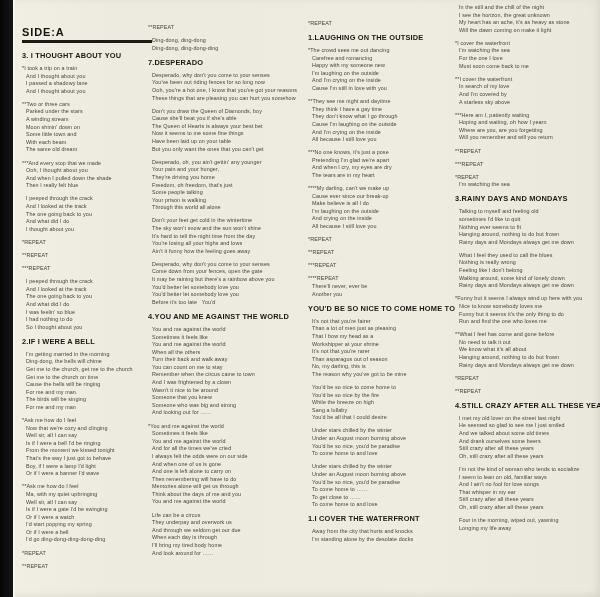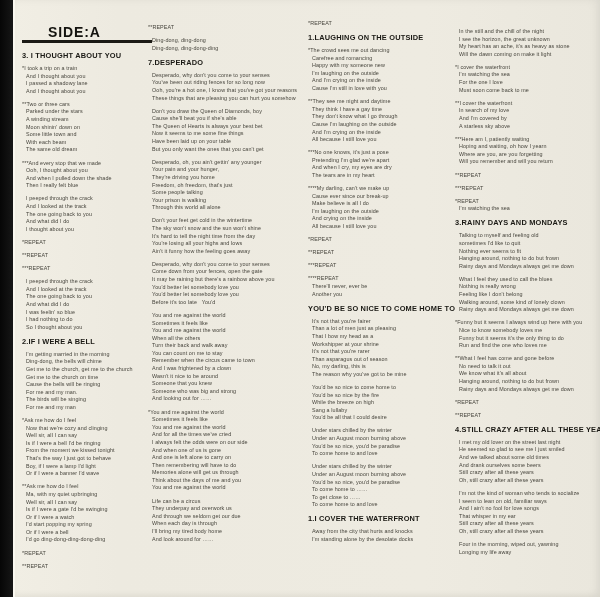--- a/index.html
+++ b/index.html
@@ -19,31 +19,31 @@
   .col{
     position:absolute;
     font-size:5.4px;
     line-height:7.6px;
     color:#47453d;
     letter-spacing:0.1px;
   }
   .col-1{left:9px;  top:18px; width:124px;}
   .col-2{left:135px;top:24px; width:160px;}
   .col-3{left:295px;top:20px; width:134px;}
-  .col-4{left:442px;top:28px; width:140px;}
+  .col-4{left:442px;top:4px; width:140px;}
   .stanza{margin:0 0 5.5px 0;}
   .line{white-space:pre;padding-left:4px;}
   .line.marked{padding-left:0;}
   .song-title{
     font-size:7.4px;line-height:9px;font-weight:bold;color:#1a1914;
     letter-spacing:0.2px;white-space:pre;margin:3px 0 5px 0;
   }
   .side-heading{
-    font-size:14px;line-height:10px;font-weight:bold;color:#14130f;
-    letter-spacing:0.9px;white-space:pre;margin-left:26px;
+    font-size:11px;line-height:10px;font-weight:bold;color:#14130f;
+    letter-spacing:0.9px;white-space:pre;
   }
   .side-rule{height:3px;width:130px;background:#1b1a15;margin:3px 0 8px 0;}
   .side-block{margin-top:9px;}
 </style>
 </head>
 <body>
 
 <div class="scene">
   <div class="sleeve-edge" style="position:absolute;left:0;top:0;width:13px;height:100%;background:linear-gradient(90deg,#060606,#161616);"></div>
   <div class="paper">
@@ -177,20 +177,21 @@
           <div class="line">Ain't it funny how the feeling goes away</div>
         </div>
         <div class="stanza">
           <div class="line">Desperado, why don't you come to your senses</div>
           <div class="line">Come down from your fences, open the gate</div>
           <div class="line">It may be raining but there's a rainbow above you</div>
           <div class="line">You'd better let somebody love you</div>
           <div class="line">You'd better let somebody love you</div>
           <div class="line">Before it's too late   You'd</div>
         </div>
+        <div class="song-title">4.YOU AND ME AGAINST THE WORLD</div>
         <div class="stanza">
           <div class="line">You and me against the world</div>
           <div class="line">Sometimes it feels like</div>
           <div class="line">You and me against the world</div>
           <div class="line">When all the others</div>
           <div class="line">Turn their back and walk away</div>
           <div class="line">You can count on me to stay</div>
           <div class="line">Remember when the circus came to town</div>
           <div class="line">And I was frightened by a clown</div>
           <div class="line">Wasn't it nice to be around</div>

